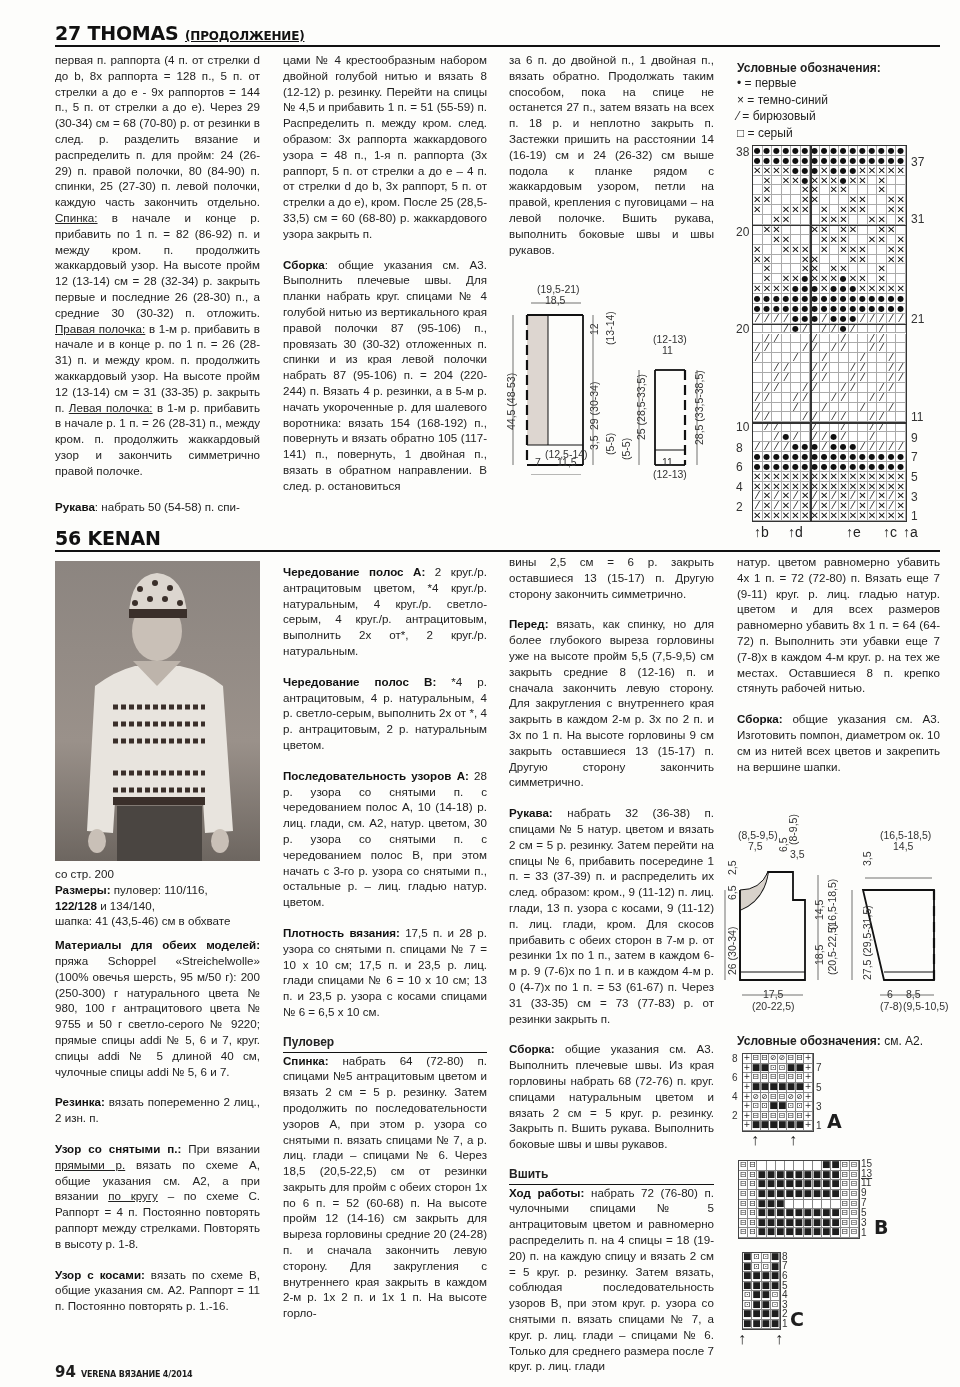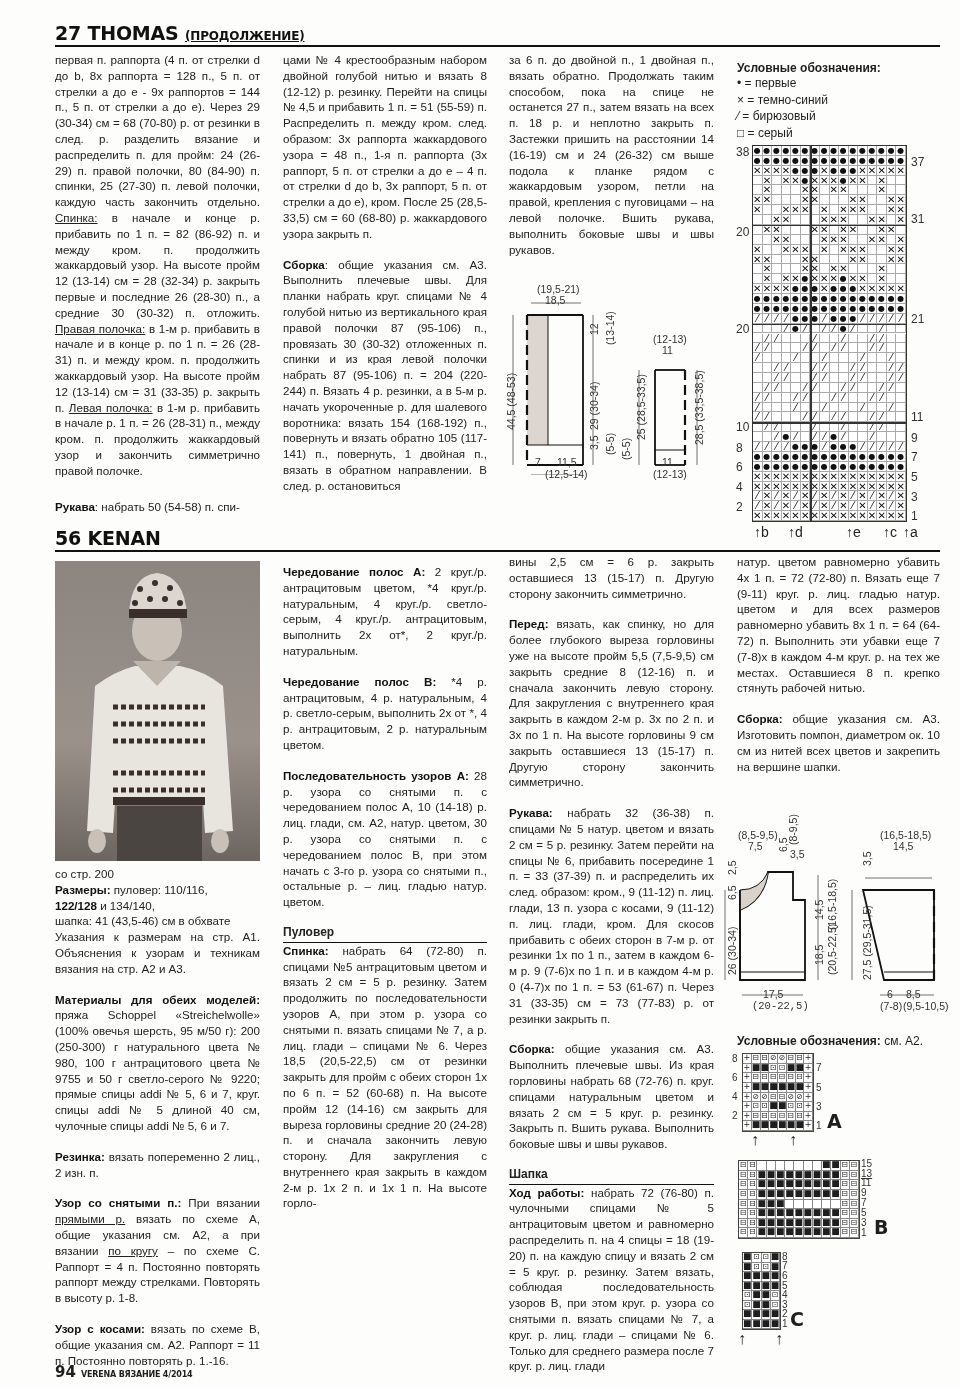--- a/index.html
+++ b/index.html
@@ -104,21 +104,21 @@
 <span class="dim" style="left:537px; top:283px;">(19,5-21)</span>
 <span class="dim" style="left:545px; top:294px;">18,5</span>
 <span class="vdim" style="left:505px; top:430px;">44,5 (48-53)</span>
 <span class="vdim" style="left:588px; top:335px;">12</span>
 <span class="vdim" style="left:604px; top:345px;">(13-14)</span>
 <span class="vdim" style="left:588px; top:430px;">29 (30-34)</span>
 <span class="vdim" style="left:588px; top:450px;">3,5</span>
 <span class="vdim" style="left:604px; top:455px;">(5-5)</span>
 <span class="dim" style="left:535px; top:456px;">7</span>
 <span class="dim" style="left:557px; top:456px;">11,5</span>
-<span class="dim" style="left:545px; top:468px;">(12,5-14)</span>
+<span class="dim" style="left:545px; top:448px;">(12,5-14)</span>
 <span class="dim" style="left:653px; top:333px;">(12-13)</span>
 <span class="dim" style="left:662px; top:344px;">11</span>
 <span class="vdim" style="left:635px; top:440px;">25 (28,5-33,5)</span>
 <span class="vdim" style="left:620px; top:460px;">(5-5)</span>
 <span class="vdim" style="left:693px; top:445px;">28,5 (33,5-38,5)</span>
 <span class="dim" style="left:662px; top:456px;">11</span>
 <span class="dim" style="left:653px; top:468px;">(12-13)</span>
 
 <div class="abs" style="left:737px; top:61px; width:180px;">
   <div class="legend-title">Условные обозначения:</div>
@@ -808,41 +808,41 @@
     <ellipse cx="42" cy="280" rx="9" ry="12" fill="#c9c0b7"></ellipse>
     <ellipse cx="165" cy="280" rx="9" ry="12" fill="#c9c0b7"></ellipse>
   </svg>
 </div>
 
 <div class="col" style="left:55px; top:866px; width:205px;">
   <div>со стр. 200</div>
   <div><b>Размеры:</b><span> пуловер: 110/116,</span></div>
   <div><b>122/128</b><span> и 134/140,</span></div>
   <div>шапка: 41 (43,5-46) см в обхвате</div>
-  <p>Указания к размерам на стр. А1. Объяснения к узорам и техникам вязания на стр. А2 и А3.</p>
   <p style="margin-top:8px;"><b>Материалы для обеих моделей:</b><span> пряжа Schoppel «Streichelwolle» (100% овечья шерсть, 95 м/50 г): 200 (250-300) г натурального цвета № 980, 100 г антрацитового цвета № 9755 и 50 г светло-серого № 9220; прямые спицы addi № 5, 6 и 7, круг. спицы addi № 5 длиной 40 см, чулочные спицы addi № 5, 6 и 7.</span></p>
   <p><b>Резинка:</b><span> вязать попеременно 2 лиц., 2 изн. п.</span></p>
   <p><b>Узор со снятыми п.:</b><span> При вязании </span><u>прямыми р.</u><span> вязать по схеме А, общие указания см. А2, а при вязании </span><u>по кругу</u><span> – по схеме С. Раппорт = 4 п. Постоянно повторять раппорт между стрелками. Повторять в высоту р. 1-8.</span></p>
   <p><b>Узор с косами:</b><span> вязать по схеме В, общие указания см. А2. Раппорт = 11 п. Постоянно повторять р. 1.-16.</span></p>
 </div>
 
 <div class="col" style="left:283px; top:564px; width:204px;">
   <p><b>Чередование полос А:</b><span> 2 круг./р. антрацитовым цветом, *4 круг./р. натуральным, 4 круг./р. светло-серым, 4 круг./р. антрацитовым, выполнить 2х от*, 2 круг./р. натуральным.</span></p>
   <p><b>Чередование полос В:</b><span> *4 р. антрацитовым, 4 р. натуральным, 4 р. светло-серым, выполнить 2х от *, 4 р. антрацитовым, 2 р. натуральным цветом.</span></p>
   <p><b>Последовательность узоров А:</b><span> 28 р. узора со снятыми п. с чередованием полос А, 10 (14-18) р. лиц. глади, см. А2, натур. цветом, 30 р. узора со снятыми п. с чередованием полос В, при этом начать с 3-го р. узора со снятыми п., остальные р. – лиц. гладью натур. цветом.</span></p>
+  <p><b>Плотность вязания:</b><span> 17,5 п. и 28 р. узора со снятыми п. спицами № 7 = 10 х 10 см; 17,5 п. и 23,5 р. лиц. глади спицами № 6 = 10 х 10 см; 13 п. и 23,5 р. узора с косами спицами № 6 = 6,5 х 10 см.</span></p>
   <h4>Пуловер</h4>
   <p><b>Спинка:</b><span> набрать 64 (72-80) п. спицами №5 антрацитовым цветом и вязать 2 см = 5 р. резинку. Затем продолжить по последовательности узоров А, при этом р. узора со снятыми п. вязать спицами № 7, а р. лиц. глади – спицами № 6. Через 18,5 (20,5-22,5) см от резинки закрыть для пройм с обеих сторон 1х по 6 п. = 52 (60-68) п. На высоте пройм 12 (14-16) см закрыть для выреза горловины средние 20 (24-28) п. и сначала закончить левую сторону. Для закругления с внутреннего края закрыть в каждом 2-м р. 1х 2 п. и 1х 1 п. На высоте горло-</span></p>
 </div>
 
 <div class="col" style="left:509px; top:554px; width:205px;">
   <p>вины 2,5 см = 6 р. закрыть оставшиеся 13 (15-17) п. Другую сторону закончить симметрично.</p>
   <p><b>Перед:</b><span> вязать, как спинку, но для более глубокого выреза горловины уже на высоте пройм 5,5 (7,5-9,5) см закрыть средние 8 (12-16) п. и сначала закончить левую сторону. Для закругления с внутреннего края закрыть в каждом 2-м р. 3х по 2 п. и 3х по 1 п. На высоте горловины 9 см закрыть оставшиеся 13 (15-17) п. Другую сторону закончить симметрично.</span></p>
   <p><b>Рукава:</b><span> набрать 32 (36-38) п. спицами № 5 натур. цветом и вязать 2 см = 5 р. резинку. Затем перейти на спицы № 6, прибавить посередине 1 п. = 33 (37-39) п. и распределить их след. образом: кром., 9 (11-12) п. лиц. глади, 13 п. узора с косами, 9 (11-12) п. лиц. глади, кром. Для скосов прибавить с обеих сторон в 7-м р. от резинки 1х по 1 п., затем в каждом 6-м р. 9 (7-6)х по 1 п. и в каждом 4-м р. 0 (4-7)х по 1 п. = 53 (61-67) п. Через 31 (33-35) см = 73 (77-83) р. от резинки закрыть п.</span></p>
   <p><b>Сборка:</b><span> общие указания см. А3. Выполнить плечевые швы. Из края горловины набрать 68 (72-76) п. круг. спицами натуральным цветом и вязать 2 см = 5 круг. р. резинку. Закрыть п. Вшить рукава. Выполнить боковые швы и швы рукавов.</span></p>
-  <h4>Шапка</h4>
+  <h4>Вшить</h4>
   <p><b>Ход работы:</b><span> набрать 72 (76-80) п. чулочными спицами № 5 антрацитовым цветом и равномерно распределить п. на 4 спицы = 18 (19-20) п. на каждую спицу и вязать 2 см = 5 круг. р. резинку. Затем вязать, соблюдая последовательность узоров В, при этом круг. р. узора со снятыми п. вязать спицами № 7, а круг. р. лиц. глади – спицами № 6. Только для среднего размера после 7 круг. р. лиц. глади</span></p>
 </div>
 
 <div class="col" style="left:737px; top:554px; width:203px;">
   <p>натур. цветом равномерно убавить 4х 1 п. = 72 (72-80) п. Вязать еще 7 (9-11) круг. р. лиц. гладью натур. цветом и для всех размеров равномерно убавить 8х 1 п. = 64 (64-72) п. Выполнить эти убавки еще 7 (7-8)х в каждом 4-м круг. р. на тех же местах. Оставшиеся 8 п. крепко стянуть рабочей нитью.</p>
   <p><b>Сборка:</b><span> общие указания см. А3. Изготовить помпон, диаметром ок. 10 см из нитей всех цветов и закрепить на вершине шапки.</span></p>
 </div>
 
 <svg class="abs" style="left:720px; top:790px;" width="240" height="220" viewBox="0 0 240 220">
 
@@ -868,21 +868,21 @@
 <span class="vdim" style="left:787px; top:845px;">(8-9,5)</span>
 <span class="dim" style="left:790px; top:848px;">3,5</span>
 <span class="vdim" style="left:726px; top:875px;">2,5</span>
 <span class="vdim" style="left:726px; top:900px;">6,5</span>
 <span class="vdim" style="left:726px; top:975px;">26 (30-34)</span>
 <span class="vdim" style="left:813px; top:920px;">14,5</span>
 <span class="vdim" style="left:826px; top:930px;">(16,5-18,5)</span>
 <span class="vdim" style="left:813px; top:965px;">18,5</span>
 <span class="vdim" style="left:826px; top:975px;">(20,5-22,5)</span>
 <span class="dim" style="left:763px; top:988px;">17,5</span>
-<span class="dim" style="left:752px; top:1000px;font-family:Liberation Mono, monospace;">(20-22,5)</span>
+<span class="dim" style="left:752px; top:1000px;">(20-22,5)</span>
 <span class="dim" style="left:880px; top:829px;">(16,5-18,5)</span>
 <span class="dim" style="left:893px; top:840px;">14,5</span>
 <span class="vdim" style="left:861px; top:980px;">27,5 (29,5-31,5)</span>
 <span class="vdim" style="left:861px; top:866px;">3,5</span>
 <span class="dim" style="left:887px; top:988px;">6</span>
 <span class="dim" style="left:906px; top:988px;">8,5</span>
 <span class="dim" style="left:880px; top:1000px;">(7-8)</span>
 <span class="dim" style="left:903px; top:1000px;">(9,5-10,5)</span>
 
 <div class="abs" style="left:737px; top:1034px; font-size:12px;">

